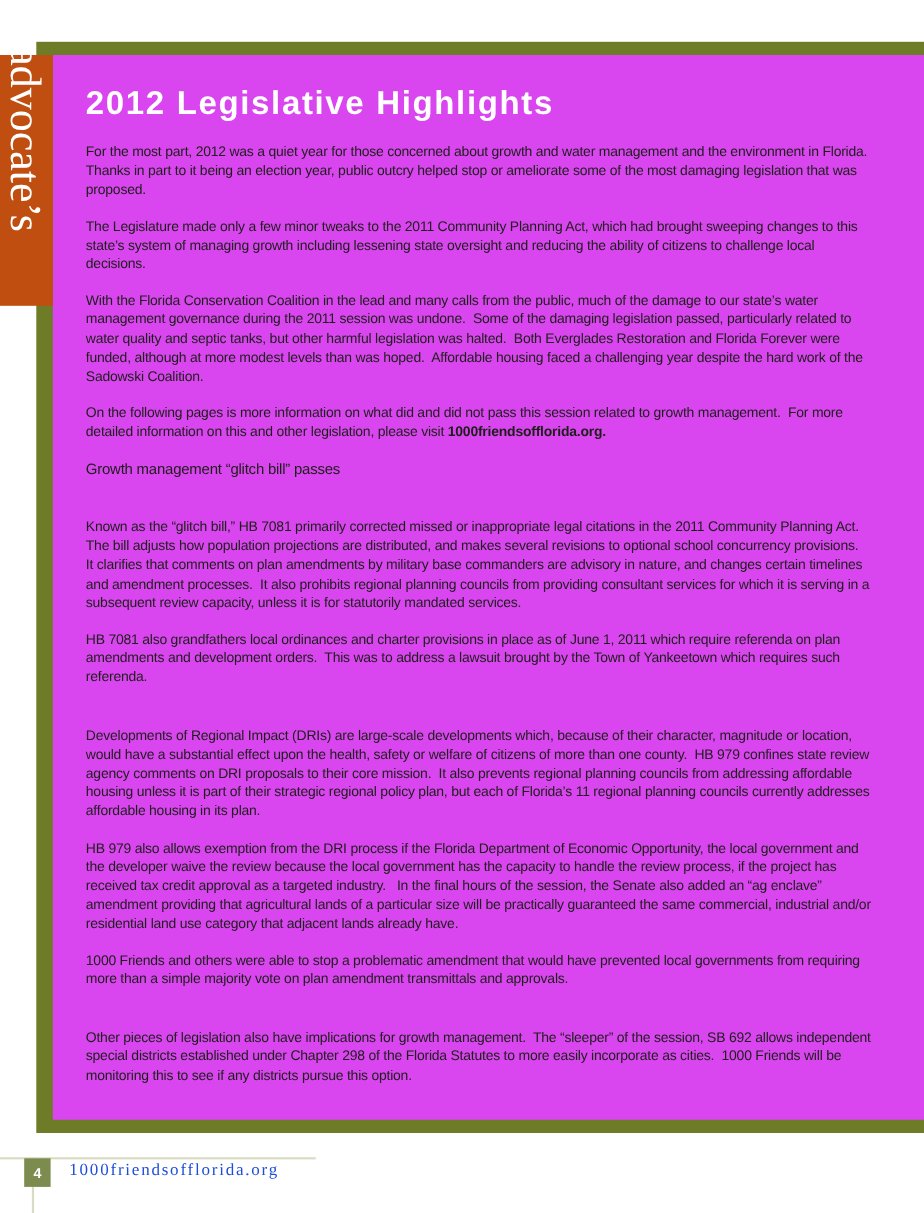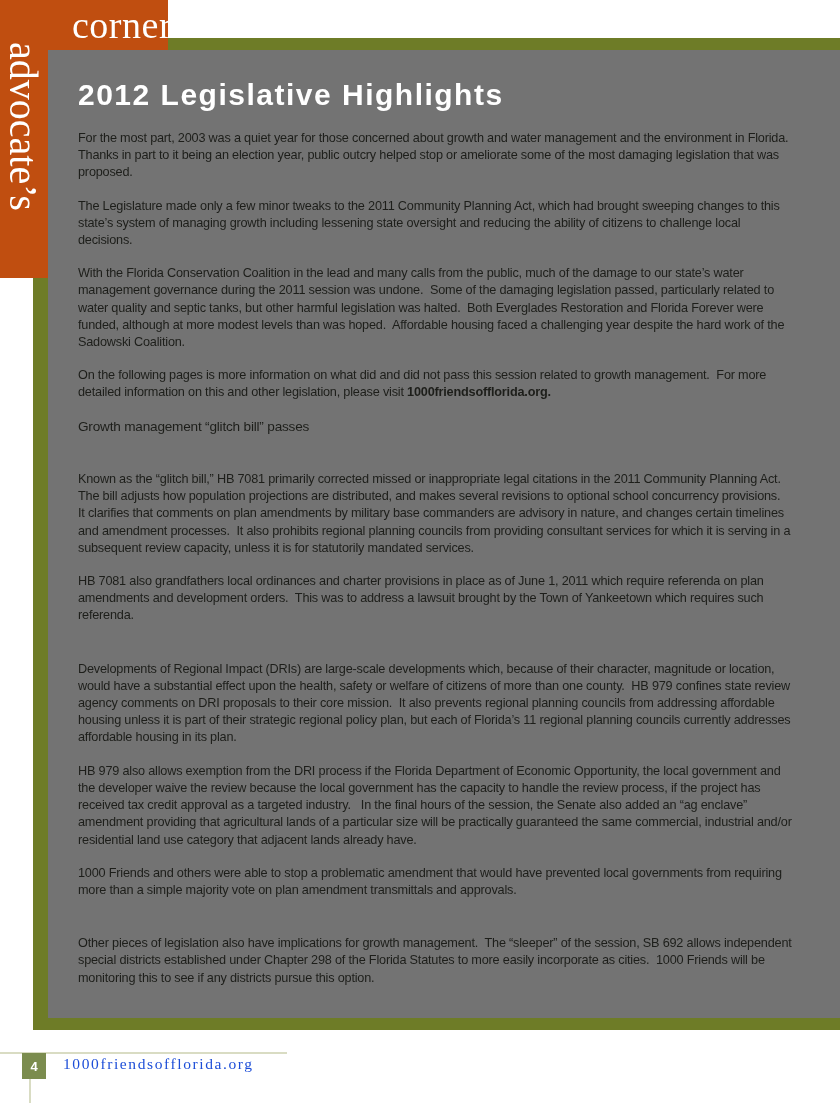--- a/index.html
+++ b/index.html
@@ -18,21 +18,21 @@
     left: 33px; top: 38px;
     width: 807px; height: 992px;
     background: #6e7c27;
     z-index: 1;
   }
   
   .panel {
     position: absolute;
     left: 48px; top: 50px;
     width: 792px; height: 968px;
-    background: #737373;
+    background: #d946ef;
     z-index: 2;
     padding: 28px 48px 36px 30px;
   }
   
   .corner-box {
     position: absolute;
     left: 0; top: 0;
     width: 168px; height: 50px;
     background: #c04e10;
     z-index: 3;
@@ -134,40 +134,37 @@
 <body>
 
 <div class="page">
 
   <div class="frame"></div>
 
   <div class="panel">
     <div class="page-title">2012 Legislative Highlights</div>
 
     <div class="article">
-      <p>For the most part, 2003 was a quiet year for those concerned about growth and water management and the environment in Florida.  Thanks in part to it being an election year, public outcry helped stop or ameliorate some of the most damaging legislation that was proposed.</p>
+      <p>For the most part, 2012 was a quiet year for those concerned about growth and water management and the environment in Florida.  Thanks in part to it being an election year, public outcry helped stop or ameliorate some of the most damaging legislation that was proposed.</p>
       <p>The Legislature made only a few minor tweaks to the 2011 Community Planning Act, which had brought sweeping changes to this state’s system of managing growth including lessening state oversight and reducing the ability of citizens to challenge local decisions.</p>
       <p>With the Florida Conservation Coalition in the lead and many calls from the public, much of the damage to our state’s water management governance during the 2011 session was undone.  Some of the damaging legislation passed, particularly related to water quality and septic tanks, but other harmful legislation was halted.  Both Everglades Restoration and Florida Forever were funded, although at more modest levels than was hoped.  Affordable housing faced a challenging year despite the hard work of the Sadowski Coalition.</p>
       <p><span>On the following pages is more information on what did and did not pass this session related to growth management.  For more detailed information on this and other legislation, please visit </span><strong>1000friendsofflorida.org.</strong></p>
 
       <h2>Growth management “glitch bill” passes</h2>
       <p class="attached">Known as the “glitch bill,” HB 7081 primarily corrected missed or inappropriate legal citations in the 2011 Community Planning Act.  The bill adjusts how population projections are distributed, and makes several revisions to optional school concurrency provisions.  It clarifies that comments on plan amendments by military base commanders are advisory in nature, and changes certain timelines and amendment processes.  It also prohibits regional planning councils from providing consultant services for which it is serving in a subsequent review capacity, unless it is for statutorily mandated services.</p>
       <p>HB 7081 also grandfathers local ordinances and charter provisions in place as of June 1, 2011 which require referenda on plan amendments and development orders.  This was to address a lawsuit brought by the Town of Yankeetown which requires such referenda.</p>
 
       <p class="attached">Developments of Regional Impact (DRIs) are large-scale developments which, because of their character, magnitude or location, would have a substantial effect upon the health, safety or welfare of citizens of more than one county.  HB 979 confines state review agency comments on DRI proposals to their core mission.  It also prevents regional planning councils from addressing affordable housing unless it is part of their strategic regional policy plan, but each of Florida’s 11 regional planning councils currently addresses affordable housing in its plan.</p>
       <p>HB 979 also allows exemption from the DRI process if the Florida Department of Economic Opportunity, the local government and the developer waive the review because the local government has the capacity to handle the review process, if the project has received tax credit approval as a targeted industry.   In the final hours of the session, the Senate also added an “ag enclave” amendment providing that agricultural lands of a particular size will be practically guaranteed the same commercial, industrial and/or residential land use category that adjacent lands already have.</p>
       <p>1000 Friends and others were able to stop a problematic amendment that would have prevented local governments from requiring more than a simple majority vote on plan amendment transmittals and approvals.</p>
 
       <p class="attached">Other pieces of legislation also have implications for growth management.  The “sleeper” of the session, SB 692 allows independent special districts established under Chapter 298 of the Florida Statutes to more easily incorporate as cities.  1000 Friends will be monitoring this to see if any districts pursue this option.</p>
     </div>
   </div>
 
-  <div class="corner-box">
-    <span class="corner-label">corner</span>
-  </div>
   <div class="advocates-strip">
     <div class="advocates-label">advocate’s</div>
   </div>
 
   <div class="footer-hline"></div>
   <div class="footer-vline"></div>
   <div class="page-badge">
     <span>4</span>
   </div>
   <a class="footer-site" href="#">1000friendsofflorida.org</a>

